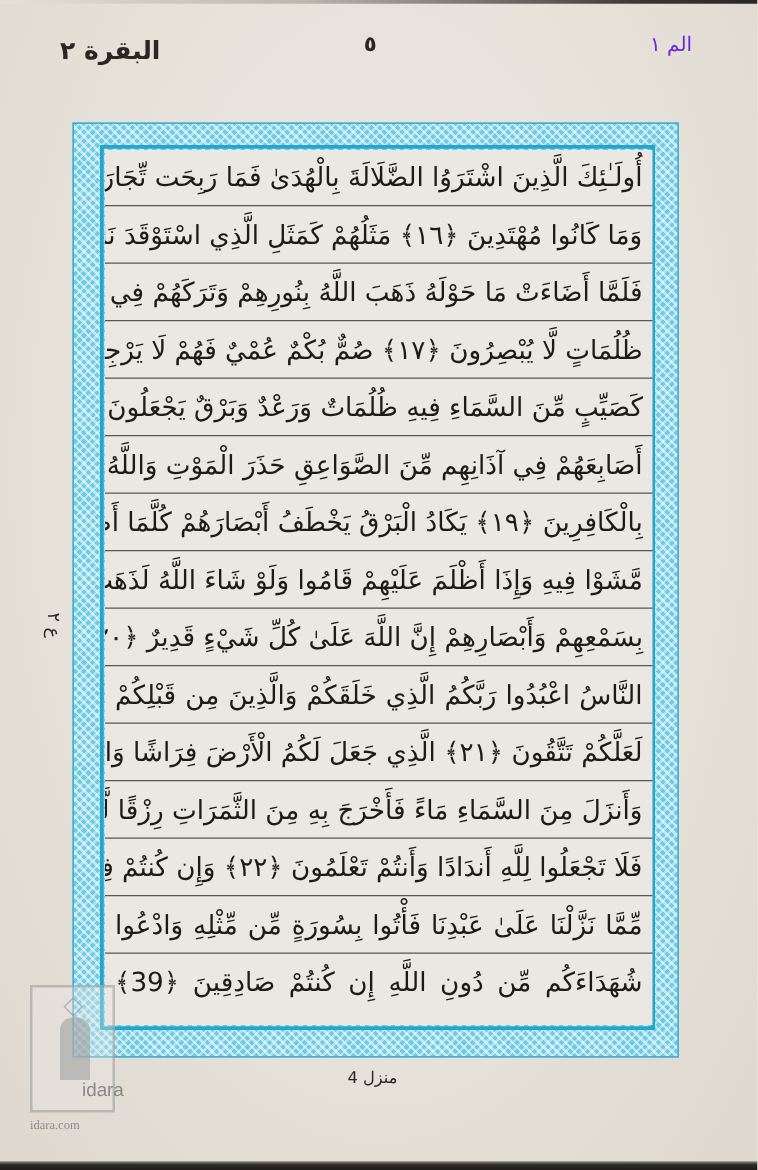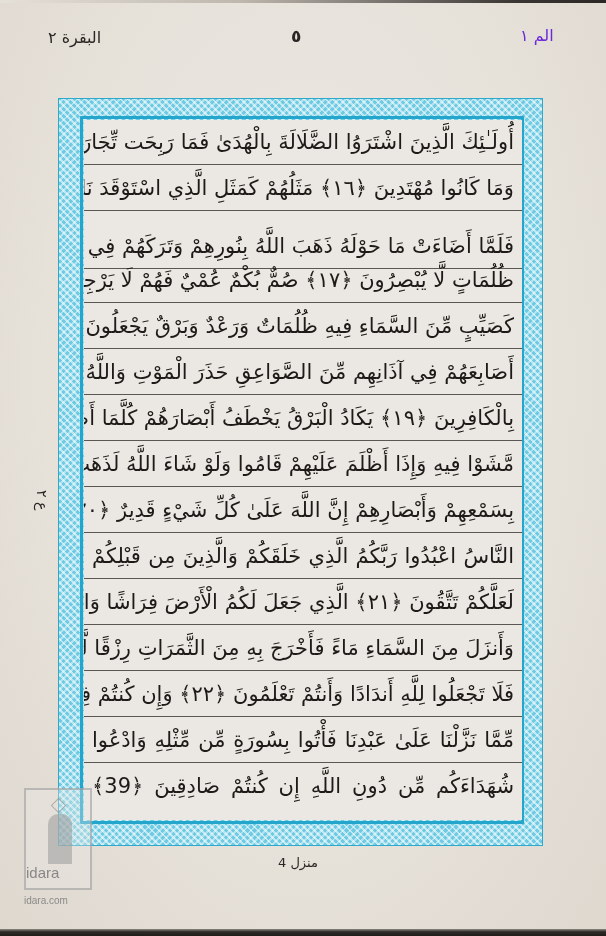--- a/index.html
+++ b/index.html
@@ -14,22 +14,22 @@
     }
     .bottom-strip {
       position: absolute; left: 0; top: 929px; width: 606px; height: 7px;
       background: linear-gradient(180deg, #8f8a84 0%, #2d2a27 40%, #1f1c1a 100%);
     }
     .paper-shade {
       position: absolute; left: 0; top: 3px; width: 606px; height: 926px;
       background: radial-gradient(ellipse at 50% 40%, #ece8e2 0%, #e6e1d9 60%, #ded8cf 100%);
     }
     .header-left {
-      position: absolute; left: 48px; top: 28px; font-size: 16px; color: #2b2623;
-      direction: rtl; font-family: "DejaVu Sans", sans-serif;
+      position: absolute; left: 48px; top: 28px; font-size: 20px; color: #2b2623;
+      direction: rtl; font-family: "DejaVu Sans", sans-serif; font-weight: bold;
     }
     .header-center {
       position: absolute; left: 291px; top: 26px; font-size: 17px; font-weight: bold; color: #2b2623;
       font-family: "DejaVu Sans", sans-serif;
     }
     .header-right {
       position: absolute; left: 520px; top: 26px; font-size: 16px; color: #6d28d9;
       direction: rtl; font-family: "DejaVu Sans", sans-serif;
     }
     
@@ -77,45 +77,45 @@
     }
     .wm-book {
       position: absolute; left: 22px; top: 24px; width: 24px; height: 50px;
       background: rgba(160,160,160,0.6); border-radius: 10px 10px 0 0;
     }
     .wm-diamond {
       position: absolute; left: 27px; top: 10px; width: 9px; height: 9px;
       border: 1.5px solid rgba(150,150,150,0.7); transform: rotate(45deg);
     }
     .wm-label {
-      position: absolute; left: 0; top: 74px; width: 55px; text-align: left;
+      position: absolute; left: 18px; top: 74px; width: 55px; text-align: right;
       font-family: "Liberation Sans", sans-serif; font-size: 15px; color: rgba(120,120,120,0.85);
     }
     .wm-url {
-      position: absolute; left: 24px; top: 895px; font-family: Liberation Sans, sans-serif;
+      position: absolute; left: 24px; top: 895px; font-family: Liberation Serif, serif;
       font-size: 10px; color: rgba(130,130,130,0.9);
     }
   </style>
 </head>
 <body>
 
 <div class="paper-shade"></div>
 <div class="top-strip"></div>
 
 <div class="header-left">البقرة ٢</div>
 <div class="header-center">٥</div>
 <div class="header-right">الم ١</div>
 
 <div class="frame"></div>
 <div class="frame-inner-border"></div>
 
 <div class="text-panel">
   <div class="text-line" style="top:0px;">أُولَـٰئِكَ الَّذِينَ اشْتَرَوُا الضَّلَالَةَ بِالْهُدَىٰ فَمَا رَبِحَت تِّجَارَتُهُمْ</div>
   <div class="text-line" style="top:46px;">وَمَا كَانُوا مُهْتَدِينَ ﴿١٦﴾ مَثَلُهُمْ كَمَثَلِ الَّذِي اسْتَوْقَدَ نَارًا</div>
-  <div class="text-line" style="top:104px;padding-left:36px;">فَلَمَّا أَضَاءَتْ مَا حَوْلَهُ ذَهَبَ اللَّهُ بِنُورِهِمْ وَتَرَكَهُمْ فِي</div>
+  <div class="text-line" style="top:92px;padding-left:36px;">فَلَمَّا أَضَاءَتْ مَا حَوْلَهُ ذَهَبَ اللَّهُ بِنُورِهِمْ وَتَرَكَهُمْ فِي</div>
   <div class="text-line" style="top:138px;">ظُلُمَاتٍ لَّا يُبْصِرُونَ ﴿١٧﴾ صُمٌّ بُكْمٌ عُمْيٌ فَهُمْ لَا يَرْجِعُونَ ﴿١٨﴾ أَوْ</div>
   <div class="text-line" style="top:184px;">كَصَيِّبٍ مِّنَ السَّمَاءِ فِيهِ ظُلُمَاتٌ وَرَعْدٌ وَبَرْقٌ يَجْعَلُونَ</div>
   <div class="text-line" style="top:230px;">أَصَابِعَهُمْ فِي آذَانِهِم مِّنَ الصَّوَاعِقِ حَذَرَ الْمَوْتِ وَاللَّهُ مُحِيطٌ</div>
   <div class="text-line" style="top:276px;">بِالْكَافِرِينَ ﴿١٩﴾ يَكَادُ الْبَرْقُ يَخْطَفُ أَبْصَارَهُمْ كُلَّمَا أَضَاءَ لَهُم</div>
   <div class="text-line" style="top:322px;">مَّشَوْا فِيهِ وَإِذَا أَظْلَمَ عَلَيْهِمْ قَامُوا وَلَوْ شَاءَ اللَّهُ لَذَهَبَ</div>
   <div class="text-line" style="top:368px;">بِسَمْعِهِمْ وَأَبْصَارِهِمْ إِنَّ اللَّهَ عَلَىٰ كُلِّ شَيْءٍ قَدِيرٌ ﴿٢٠﴾ يَا أَيُّهَا</div>
   <div class="text-line" style="top:414px;">النَّاسُ اعْبُدُوا رَبَّكُمُ الَّذِي خَلَقَكُمْ وَالَّذِينَ مِن قَبْلِكُمْ</div>
   <div class="text-line" style="top:460px;">لَعَلَّكُمْ تَتَّقُونَ ﴿٢١﴾ الَّذِي جَعَلَ لَكُمُ الْأَرْضَ فِرَاشًا وَالسَّمَاءَ بِنَاءً</div>
   <div class="text-line" style="top:506px;">وَأَنزَلَ مِنَ السَّمَاءِ مَاءً فَأَخْرَجَ بِهِ مِنَ الثَّمَرَاتِ رِزْقًا لَّكُمْ</div>
   <div class="text-line" style="top:552px;">فَلَا تَجْعَلُوا لِلَّهِ أَندَادًا وَأَنتُمْ تَعْلَمُونَ ﴿٢٢﴾ وَإِن كُنتُمْ فِي رَيْبٍ</div>

